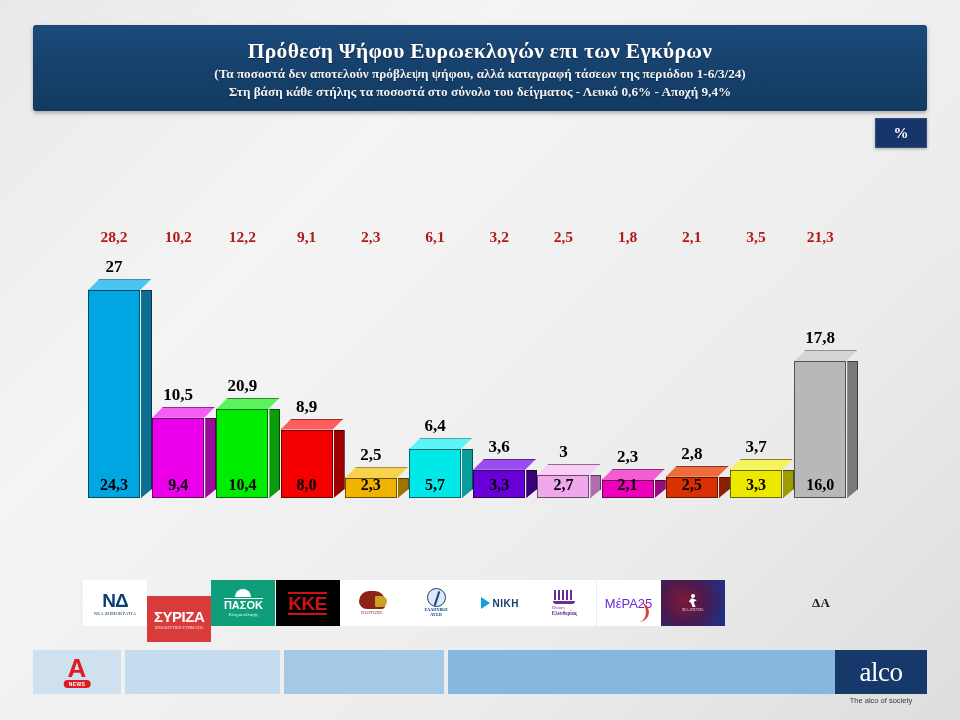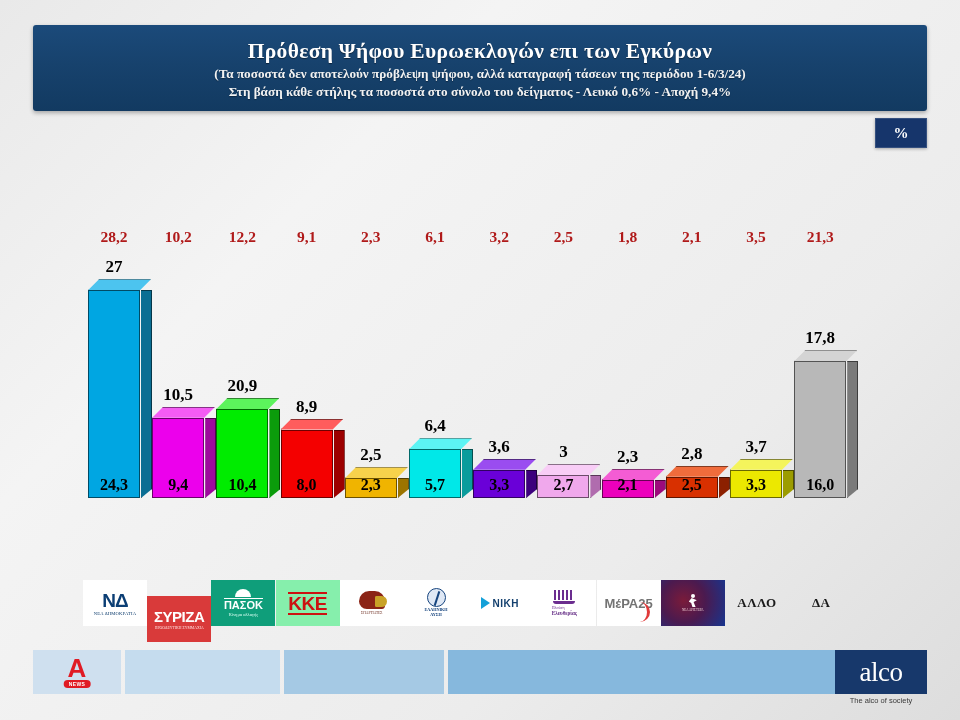--- a/index.html
+++ b/index.html
@@ -128,21 +128,21 @@
                  font-family:"Liberation Sans",sans-serif; letter-spacing:-1px;}
   .lg-syriza { background: #d93a3a; margin-top: 32px; }
   .lg-syriza .mark { font-size: 15px; font-weight:bold; color:#fff; line-height:1;
                      font-family:"Liberation Sans",sans-serif; letter-spacing:-.5px;}
   .lg-syriza .lbl { font-size: 3.8px; color:#ffe0e0; margin-top:2px; }
   .lg-pasok { background: #0f9e7a; }
   .lg-pasok .sun { width:16px;height:8px;border-radius:16px 16px 0 0;background:#fff;margin-bottom:1px;}
   .lg-pasok .mark { font-size: 11px; font-weight:bold; color:#fff; line-height:1;
                     font-family:"Liberation Sans",sans-serif; border-top:1px solid #fff; padding-top:1px;}
   .lg-pasok .lbl { font-size: 4.4px; color:#d9fff2; margin-top:1px;}
-  .lg-kke { background:#86efac; }
+  .lg-kke { background:#000000; }
   .lg-kke .mark { font-size: 19px; font-weight:bold; color:#cc1111; line-height:1;
                   font-family:"Liberation Sans",sans-serif; letter-spacing:-.5px;
                   border-top:2px solid #cc1111; border-bottom:2px solid #cc1111;}
   .lg-sp { background:#fff; }
   .lg-sp .helmet { width:26px;height:18px;background:#8b2416;
                    border-radius:13px 13px 4px 10px; position:relative;}
   .lg-sp .helmet::after{content:"";position:absolute;right:-2px;top:5px;width:12px;height:11px;
                    background:#c9a227;border-radius:2px 8px 8px 2px;}
   .lg-sp .lbl { font-size:3.6px;color:#6b2a1d;margin-top:2px;}
   .lg-el { background:#fff; }
@@ -158,21 +158,21 @@
                font-family:"Liberation Sans",sans-serif;}
   .lg-pl { background:#fff; }
   .lg-pl .ship{width:22px;height:13px;position:relative;}
   .lg-pl .ship::before{content:"";position:absolute;left:1px;top:0;width:20px;height:10px;
                background:repeating-linear-gradient(90deg,#6b2d8f 0 2px,transparent 2px 4px);}
   .lg-pl .ship::after{content:"";position:absolute;left:0;bottom:-1px;width:22px;height:3px;
                background:#6b2d8f;border-radius:0 0 8px 8px;}
   .lg-pl .lbl{font-size:4px;color:#6b2d8f;margin-top:2px;}
   .lg-pl .lbl b{font-size:5.2px;color:#5a1f7d;}
   .lg-mera { background:#fff; }
-  .lg-mera .mark{font-size:13px;font-weight:bold;color:#737373;
+  .lg-mera .mark{font-size:13px;font-weight:normal;color:#6d28d9;
                font-family:"Liberation Sans",sans-serif;position:relative;}
   .lg-mera .swoosh{position:absolute;right:3px;top:6px;width:14px;height:20px;
                border-right:3px solid #e03a3a;border-radius:0 40px 40px 0;}
   .lg-na { background: radial-gradient(circle at 35% 45%, #7a1b3a 0%, #4b1a4f 45%, #17358f 100%); }
   .lg-na .fig{width:8px;height:13px;position:relative;}
   .lg-na .fig::before{content:"";position:absolute;left:2px;top:0;width:4px;height:4px;
                border-radius:50%;background:#fff;}
   .lg-na .fig::after{content:"";position:absolute;left:0;top:4px;width:8px;height:9px;
                background:#fff;clip-path:polygon(35% 0,100% 25%,60% 45%,85% 100%,45% 100%,30% 55%,0 40%);}
   .lg-na .lbl{font-size:3.2px;color:#f0d0d8;margin-top:1px;}
@@ -381,23 +381,20 @@
       <div class="logo-box lg-mera">
         <div class="mark">ΜέΡΑ25<span class="swoosh"></span></div>
       </div>
     </div>
     <div class="logo-cell" style="left: 660.8px; width: 64px;">
       <div class="logo-box lg-na">
         <div class="fig"></div>
         <div class="lbl">ΝΕΑ ΑΡΙΣΤΕΡΑ</div>
       </div>
     </div>
-    <div class="logo-cell" style="left: 725px; width: 64px;">
-      <div class="logo-text-only">ΑΛΛΟ</div>
-    </div>
     <div class="logo-cell" style="left: 789.2px; width: 64px;">
       <div class="logo-text-only">ΔΑ</div>
     </div>
   </div>
 
 <div id="footer">
   <div id="footer-row">
     <div id="alpha-logo" class="fbar">
       <span id="alpha-a">A</span>
       <span id="alpha-news">NEWS</span>

